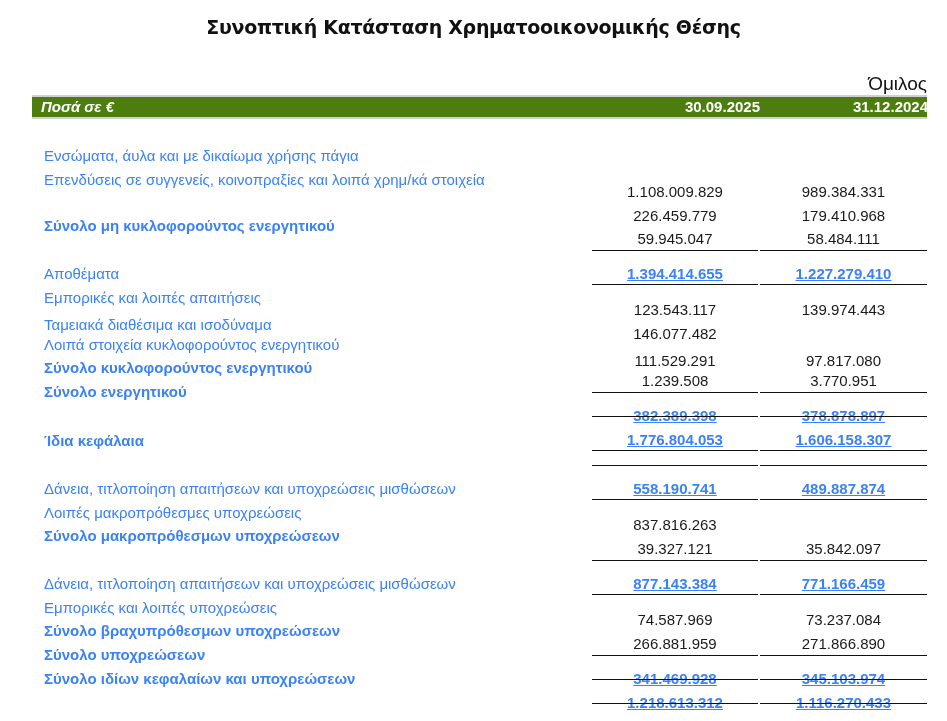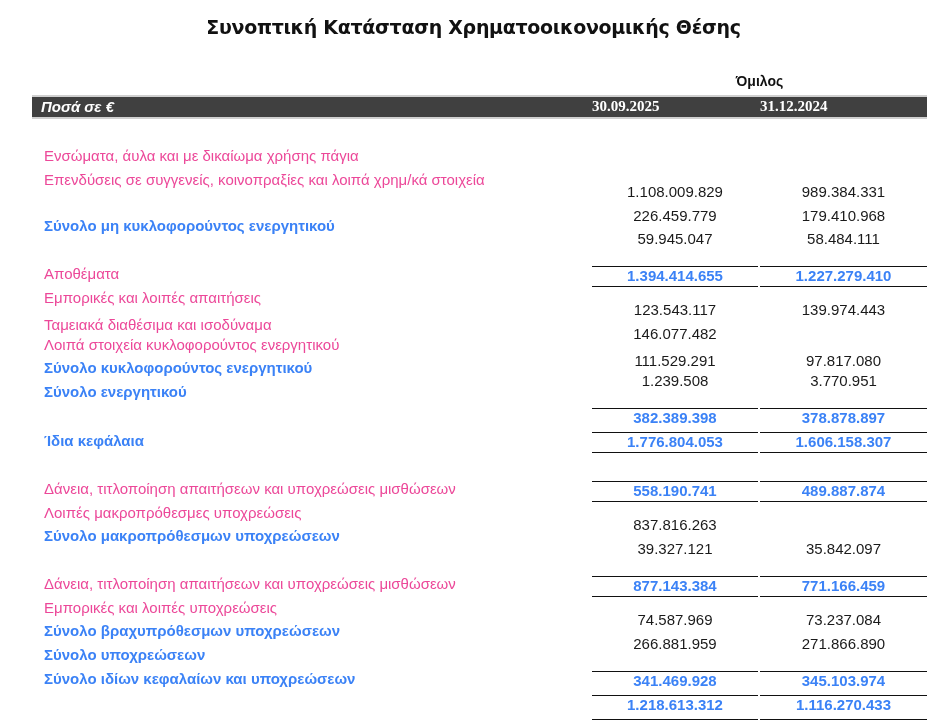--- a/index.html
+++ b/index.html
@@ -25,50 +25,49 @@
       font-size: 19px;
       font-weight: bold;
       letter-spacing: -0.3px;
       color: #111;
     }
     .group-label {
       position: absolute;
       left: 592px;
       width: 335px;
       top: 73px;
-      text-align: center;
-      font-size: 14px;
-      font-weight: bold;
+      text-align: right;
+      font-size: 19px;
+      font-weight: normal;
       color: #111;
     }
     .header-bar {
       position: absolute;
       left: 32px;
       top: 95px;
       width: 895px;
       height: 20px;
-      background: #404040;
+      background: #4d7c0f;
       border-top: 2px solid #d0d0d0;
       border-bottom: 2px solid #d0d0d0;
       color: #ffffff;
       font-weight: bold;
       font-size: 15px;
     }
     .header-bar .label {
       position: absolute;
       left: 9px;
       top: 1px;
       font-style: italic;
     }
     .header-bar .col {
       position: absolute;
       top: 1px;
-      text-align: left;
+      text-align: right;
       width: 168px;
-      font-family: Liberation Serif, serif;
     }
     .header-bar .c1 { left: 560px; }
     .header-bar .c2 { left: 728px; }
 
     .rows {
       position: absolute;
       left: 0;
       top: 0;
       width: 947px;
     }
@@ -77,42 +76,43 @@
       left: 0;
       width: 947px;
       height: 23px;
       font-size: 15px;
     }
     .row .lbl {
       position: absolute;
       left: 44px;
       top: 3px;
       white-space: nowrap;
-      color: #ec4899;
+      color: #3b82f6;
     }
     .row .v1, .row .v2 {
       position: absolute;
       top: 3px;
       width: 168px;
       text-align: center;
       color: #1a1a1a;
       margin-top: 36px;
     }
     .row .v1 { left: 592px; }
     .row .v2 { left: 760px; }
     .row.bold .lbl,
     .row.bold .v1,
     .row.bold .v2 {
       font-weight: bold;
       color: #3b82f6;
     }
     .row.line-top .v1, .row.line-top .v2 {
       border-top: 1.5px solid #111;
-      top: 16px;
-      padding-top: 0;
+      top: 0;
+      padding-top: 14px;
+      text-decoration: underline;
     }
     .row.line-bottom .v1, .row.line-bottom .v2 {
       border-bottom: 1.5px solid #111;
       padding-bottom: 2px;
     }
     .row .v1 { width: 166px; margin-right: 2px; }
     .row .v2 { width: 167px; }
   </style>
 </head>
 <body>

